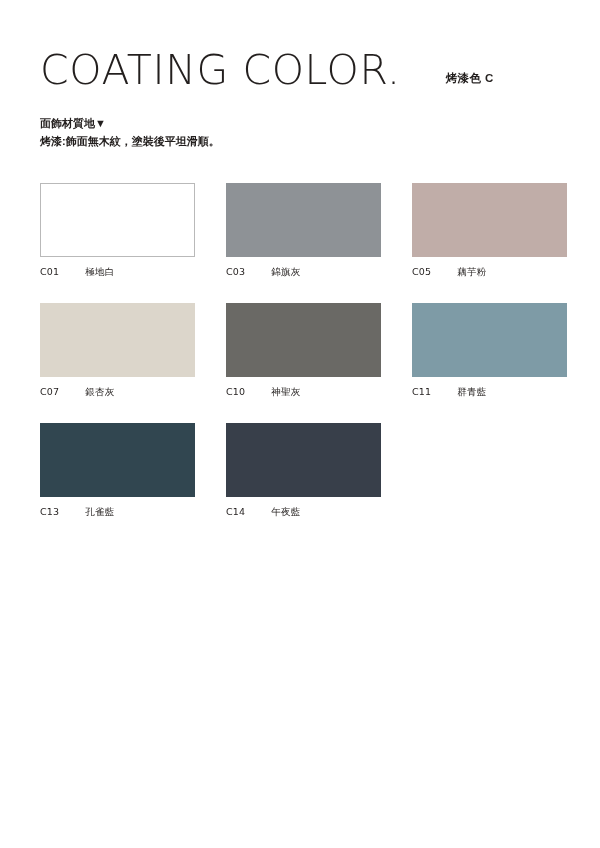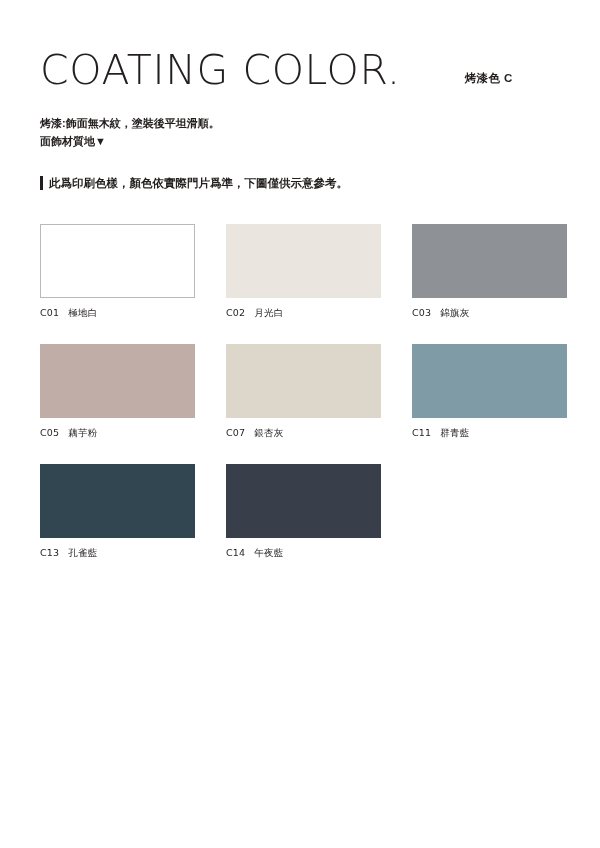--- a/index.html
+++ b/index.html
@@ -39,21 +39,21 @@
     font-weight: 300;
     letter-spacing: 0.6px;
     color: #231f1e;
     white-space: nowrap;
   }
   .title-zh {
     font-size: 11.5px;
     font-weight: 700;
     letter-spacing: 0.4px;
     color: #231f1e;
-    margin-left: 64px;
+    margin-left: 45px;
     padding-bottom: 6px;
     white-space: nowrap;
   }
 
   
   .intro {
     margin-top: 22px;
     font-size: 11px;
     line-height: 18px;
     font-weight: 700;
@@ -104,57 +104,46 @@
     letter-spacing: 0.2px;
     color: #231f1e;
     white-space: nowrap;
     display: flex;
   }
   .chip-code {
     font-family: "DejaVu Sans", "Liberation Sans", sans-serif;
     font-weight: 400;
   }
   .chip-name {
-    margin-left: 9px;
+    margin-left: 26px;
     font-weight: 400;
   }
 </style>
 </head>
 <body>
 
 <div class="page">
 
   <div class="header">
     <div class="title">COATING COLOR.</div>
     <div class="title-zh">烤漆色 C</div>
   </div>
 
   <div class="intro">
+    <div class="line">面飾材質地▼</div>
     <div class="line">烤漆:飾面無木紋，塗裝後平坦滑順。</div>
-    <div class="line">面飾材質地▼</div>
   </div>
 
-  <div class="notice">
-    <span class="notice-bar"></span>
-    <span>此爲印刷色樣，顏色依實際門片爲準，下圖僅供示意參考。</span>
-  </div>
 
   <div class="grid">
       <div class="swatch-cell">
         <div class="chip bordered" style="background: rgb(255, 255, 255);"></div>
         <div class="chip-label">
           <span class="chip-code">C01</span>
           <span class="chip-name">極地白</span>
-        </div>
-      </div>
-      <div class="swatch-cell">
-        <div class="chip" style="background: rgb(234, 230, 223);"></div>
-        <div class="chip-label">
-          <span class="chip-code">C02</span>
-          <span class="chip-name">月光白</span>
         </div>
       </div>
       <div class="swatch-cell">
         <div class="chip" style="background: rgb(142, 146, 150);"></div>
         <div class="chip-label">
           <span class="chip-code">C03</span>
           <span class="chip-name">錦旗灰</span>
         </div>
       </div>
       <div class="swatch-cell">
@@ -162,20 +151,27 @@
         <div class="chip-label">
           <span class="chip-code">C05</span>
           <span class="chip-name">藕芋粉</span>
         </div>
       </div>
       <div class="swatch-cell">
         <div class="chip" style="background: rgb(220, 214, 203);"></div>
         <div class="chip-label">
           <span class="chip-code">C07</span>
           <span class="chip-name">銀杏灰</span>
+        </div>
+      </div>
+      <div class="swatch-cell">
+        <div class="chip" style="background: rgb(106, 105, 101);"></div>
+        <div class="chip-label">
+          <span class="chip-code">C10</span>
+          <span class="chip-name">神聖灰</span>
         </div>
       </div>
       <div class="swatch-cell">
         <div class="chip" style="background: rgb(126, 155, 166);"></div>
         <div class="chip-label">
           <span class="chip-code">C11</span>
           <span class="chip-name">群青藍</span>
         </div>
       </div>
       <div class="swatch-cell">

